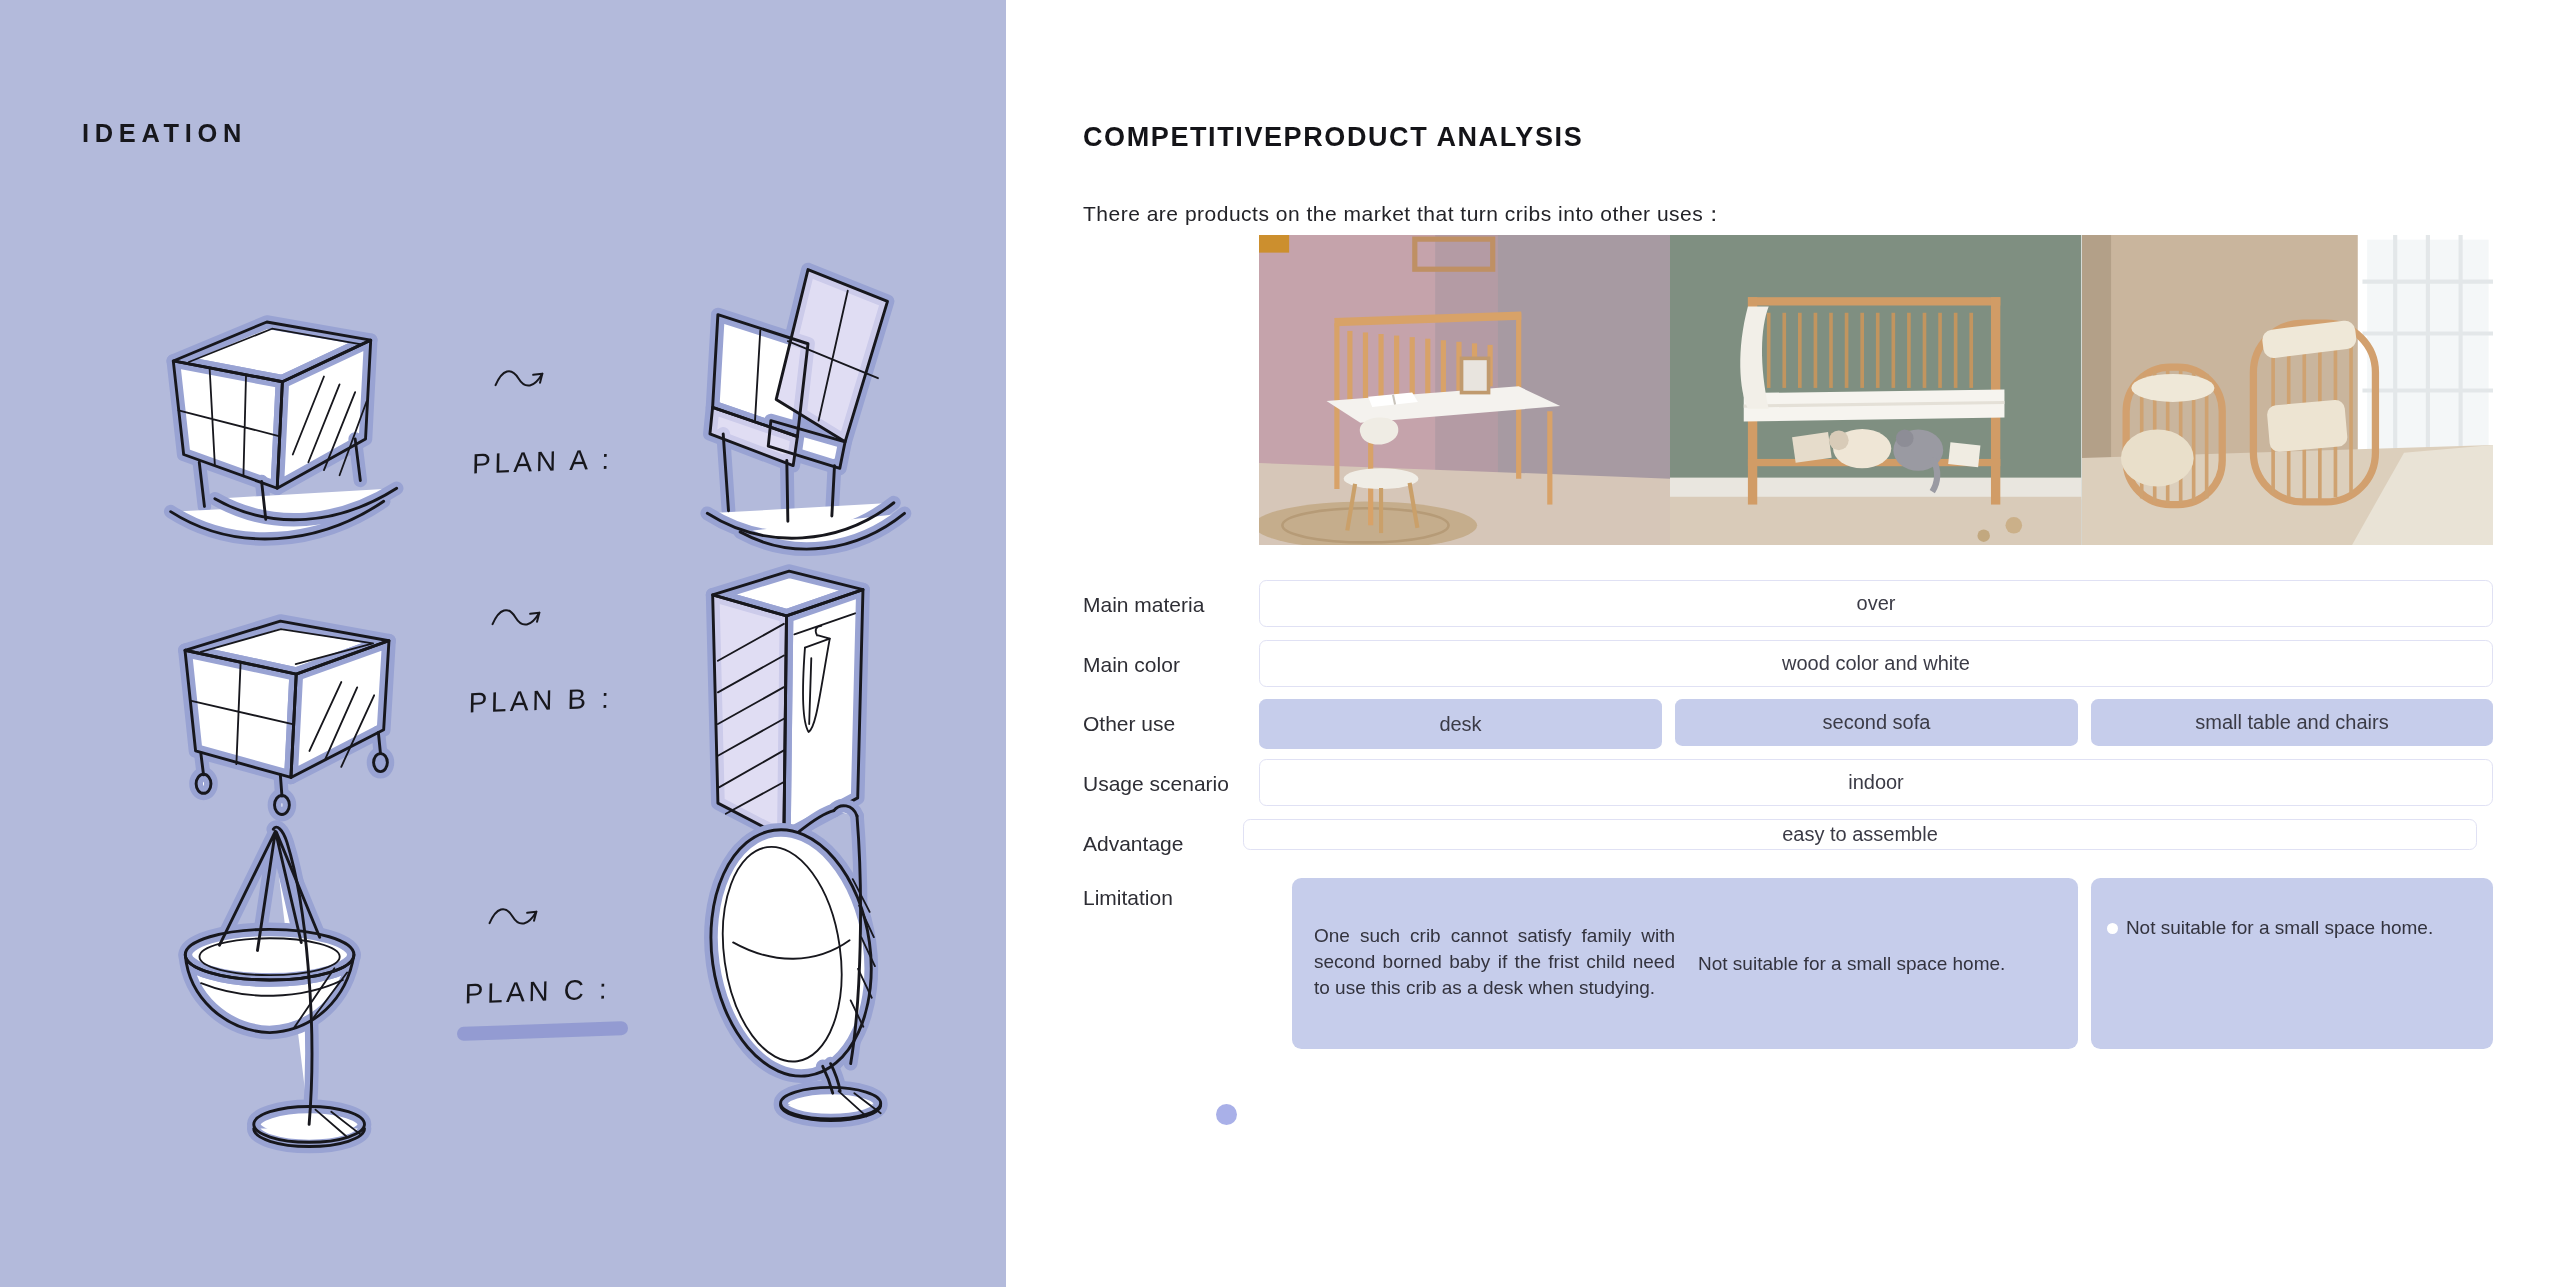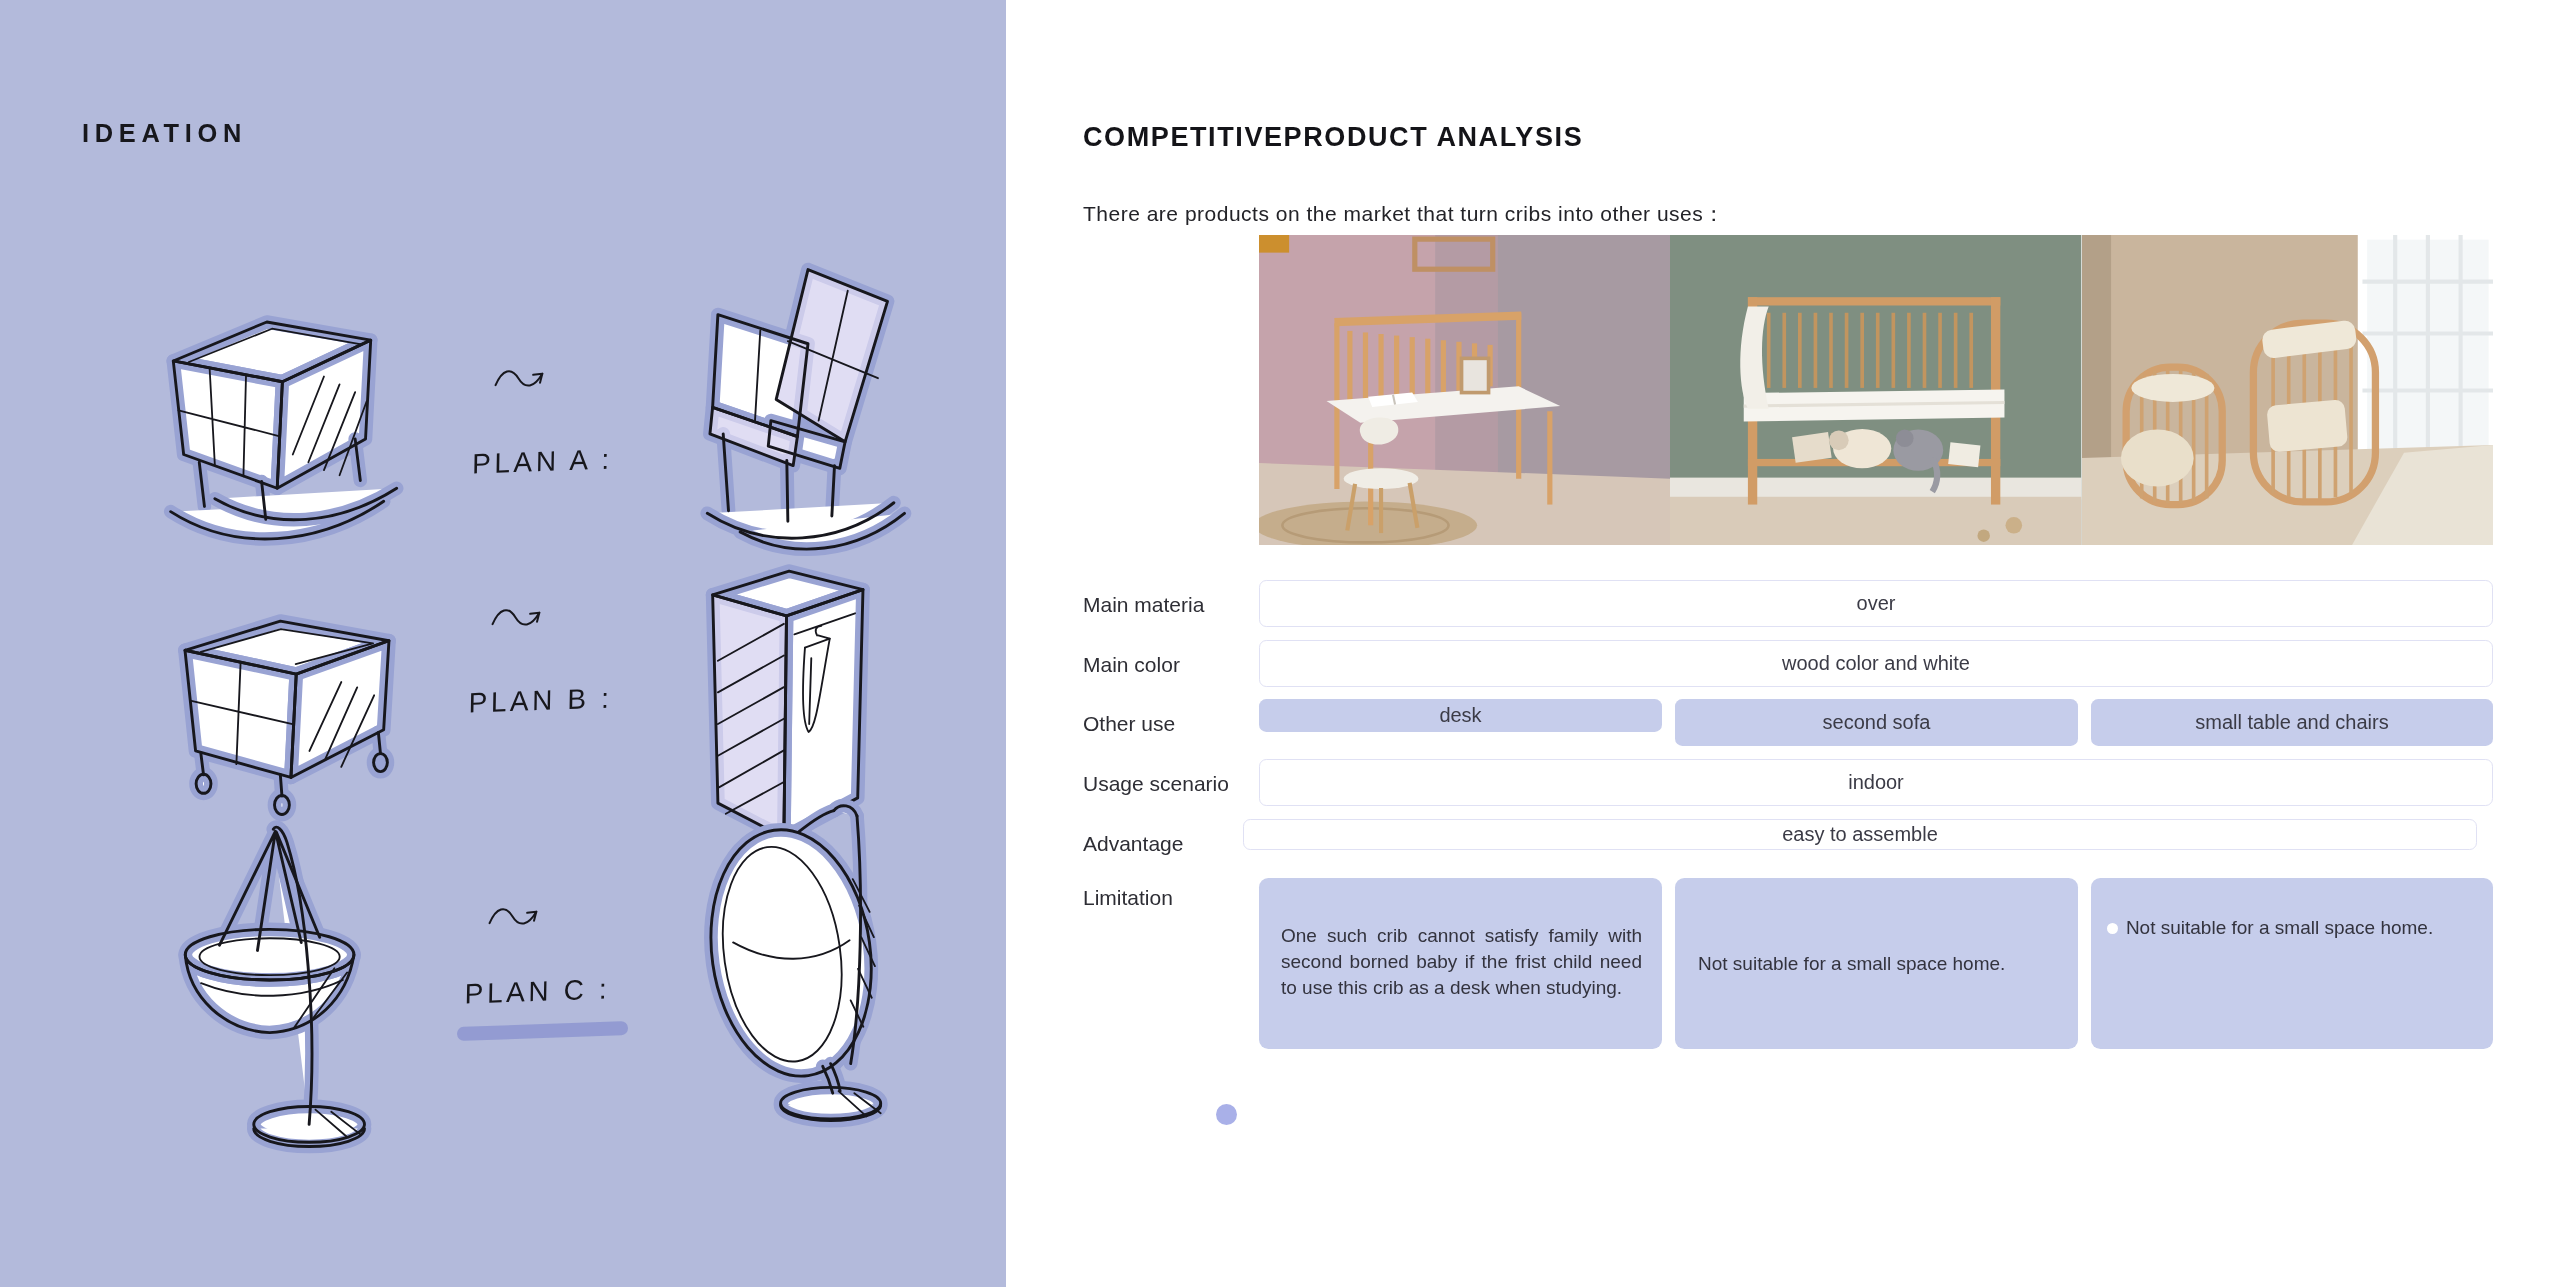--- a/index.html
+++ b/index.html
@@ -29,21 +29,21 @@
   .photo{flex:1;height:100%;overflow:hidden;}
   .photo svg{display:block;width:100%;height:100%;}
 
   .row-label{position:absolute;left:77px;font-size:21px;color:#2e2e35;font-weight:400;}
   .cell{position:absolute;border-radius:7.3px;display:flex;align-items:center;justify-content:center;
     font-size:20px;color:#3b3b46;}
   .cell.white{background:#ffffff;border:1.6px solid #e0e1f4;box-sizing:border-box;}
   .cell.purple{background:#c6cdeb;}
   .cell.lim{height:171px;border-radius:9.3px;font-size:19px;line-height:1.36;color:#33333e;}
   .lim1{align-items:flex-start;justify-content:flex-start;text-align:justify;
-    padding:45px 20px 6px 22px;box-sizing:border-box;}
+    padding:45px 20px 6px 22px;box-sizing:border-box;margin-left:33px;}
   .lim2{align-items:center;justify-content:flex-start;text-align:justify;
     padding:0 23px;box-sizing:border-box;}
   .lim3{flex-direction:column;align-items:flex-start;justify-content:flex-start;
     padding:37px 14.5px 0 15.6px;box-sizing:border-box;font-size:18.7px;line-height:1.34;}
   .lim3 p{margin:0;text-align:left;}
   .lim3 .bdot{display:inline-block;width:11px;height:11px;border-radius:50%;background:#ffffff;
     margin-right:8.3px;vertical-align:middle;}
 
   .conclusion{position:absolute;left:253px;top:1096px;width:1234px;font-size:21px;font-weight:700;
     letter-spacing:1.2px;word-spacing:2.6px;line-height:1.33;text-align:justify;color:#202026;}
@@ -349,21 +349,21 @@
     </div>
 
     <div>
       <span class="row-label" style="top:593px">Main materia</span>
       <div class="cell white" style="left:253px;top:580px;width:1234px;height:47px">over</div>
 
       <span class="row-label" style="top:653px">Main color</span>
       <div class="cell white" style="left:253px;top:640px;width:1234px;height:47px">wood color and white</div>
 
       <span class="row-label" style="top:712px">Other use</span>
-      <div class="cell purple" style="left:253px;top:699px;width:403px;height:33px">desk</div>
+      <div class="cell purple" style="left:253px;top:699px;width:403px;height:50px">desk</div>
       <div class="cell purple" style="left:669px;top:699px;width:403px;height:47px">second sofa</div>
       <div class="cell purple" style="left:1085px;top:699px;width:402px;height:47px">small table and chairs</div>
 
       <span class="row-label" style="top:772px">Usage scenario</span>
       <div class="cell white" style="left:253px;top:759px;width:1234px;height:47px">indoor</div>
 
       <span class="row-label" style="top:832px">Advantage</span>
       <div class="cell white" style="left:237px;top:819px;width:1234px;height:31px">easy to assemble</div>
 
       <span class="row-label" style="top:886px">Limitation</span>

